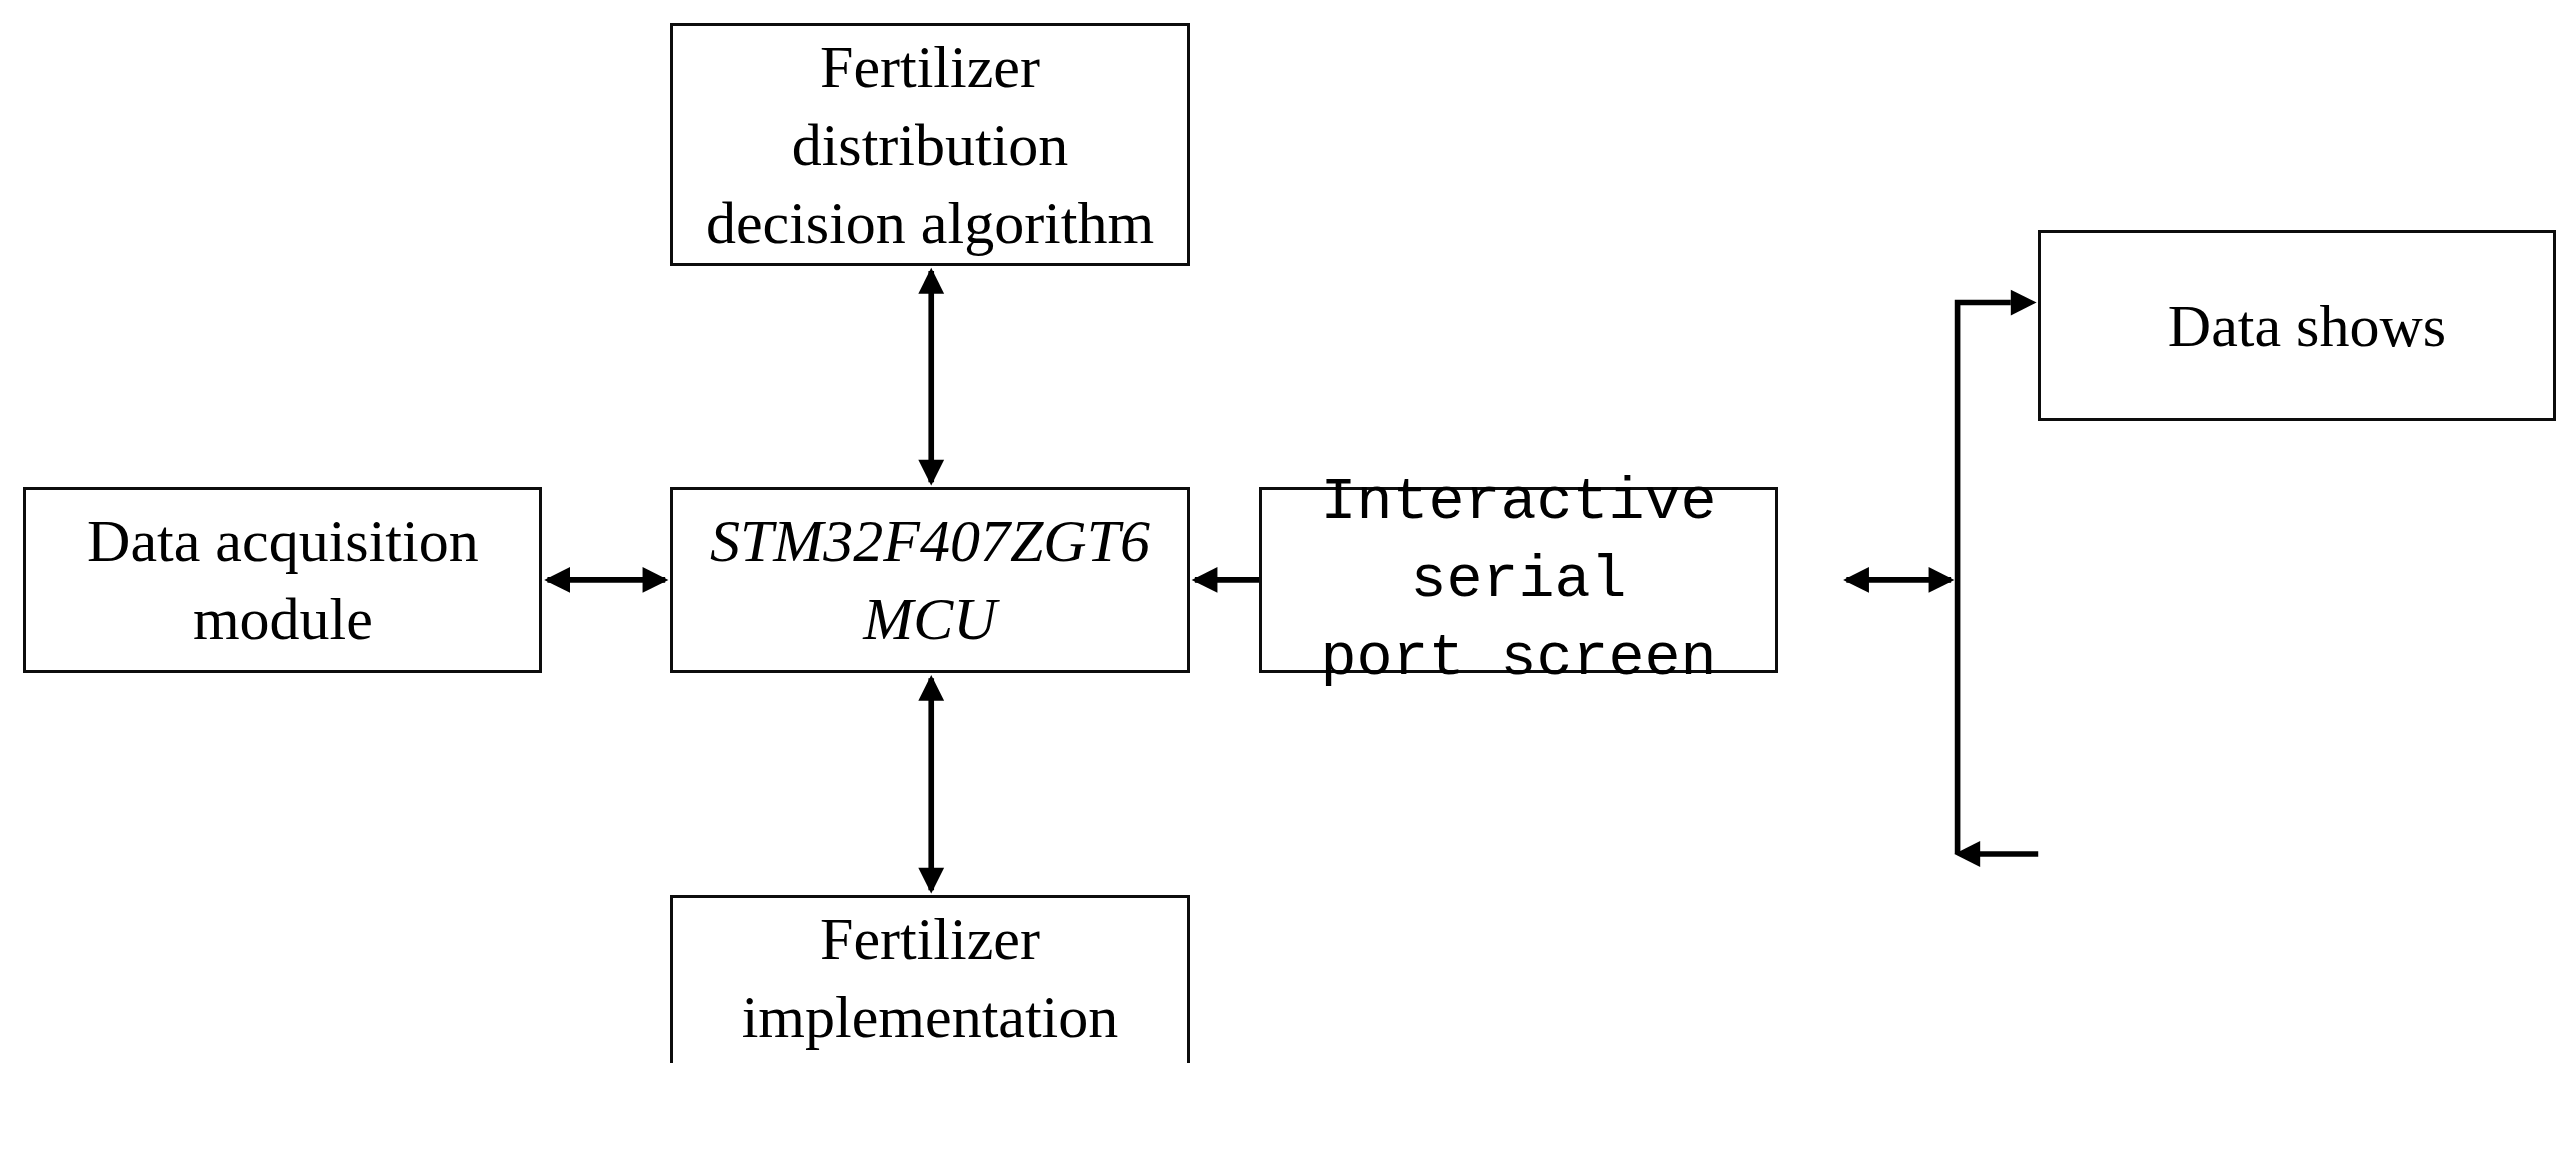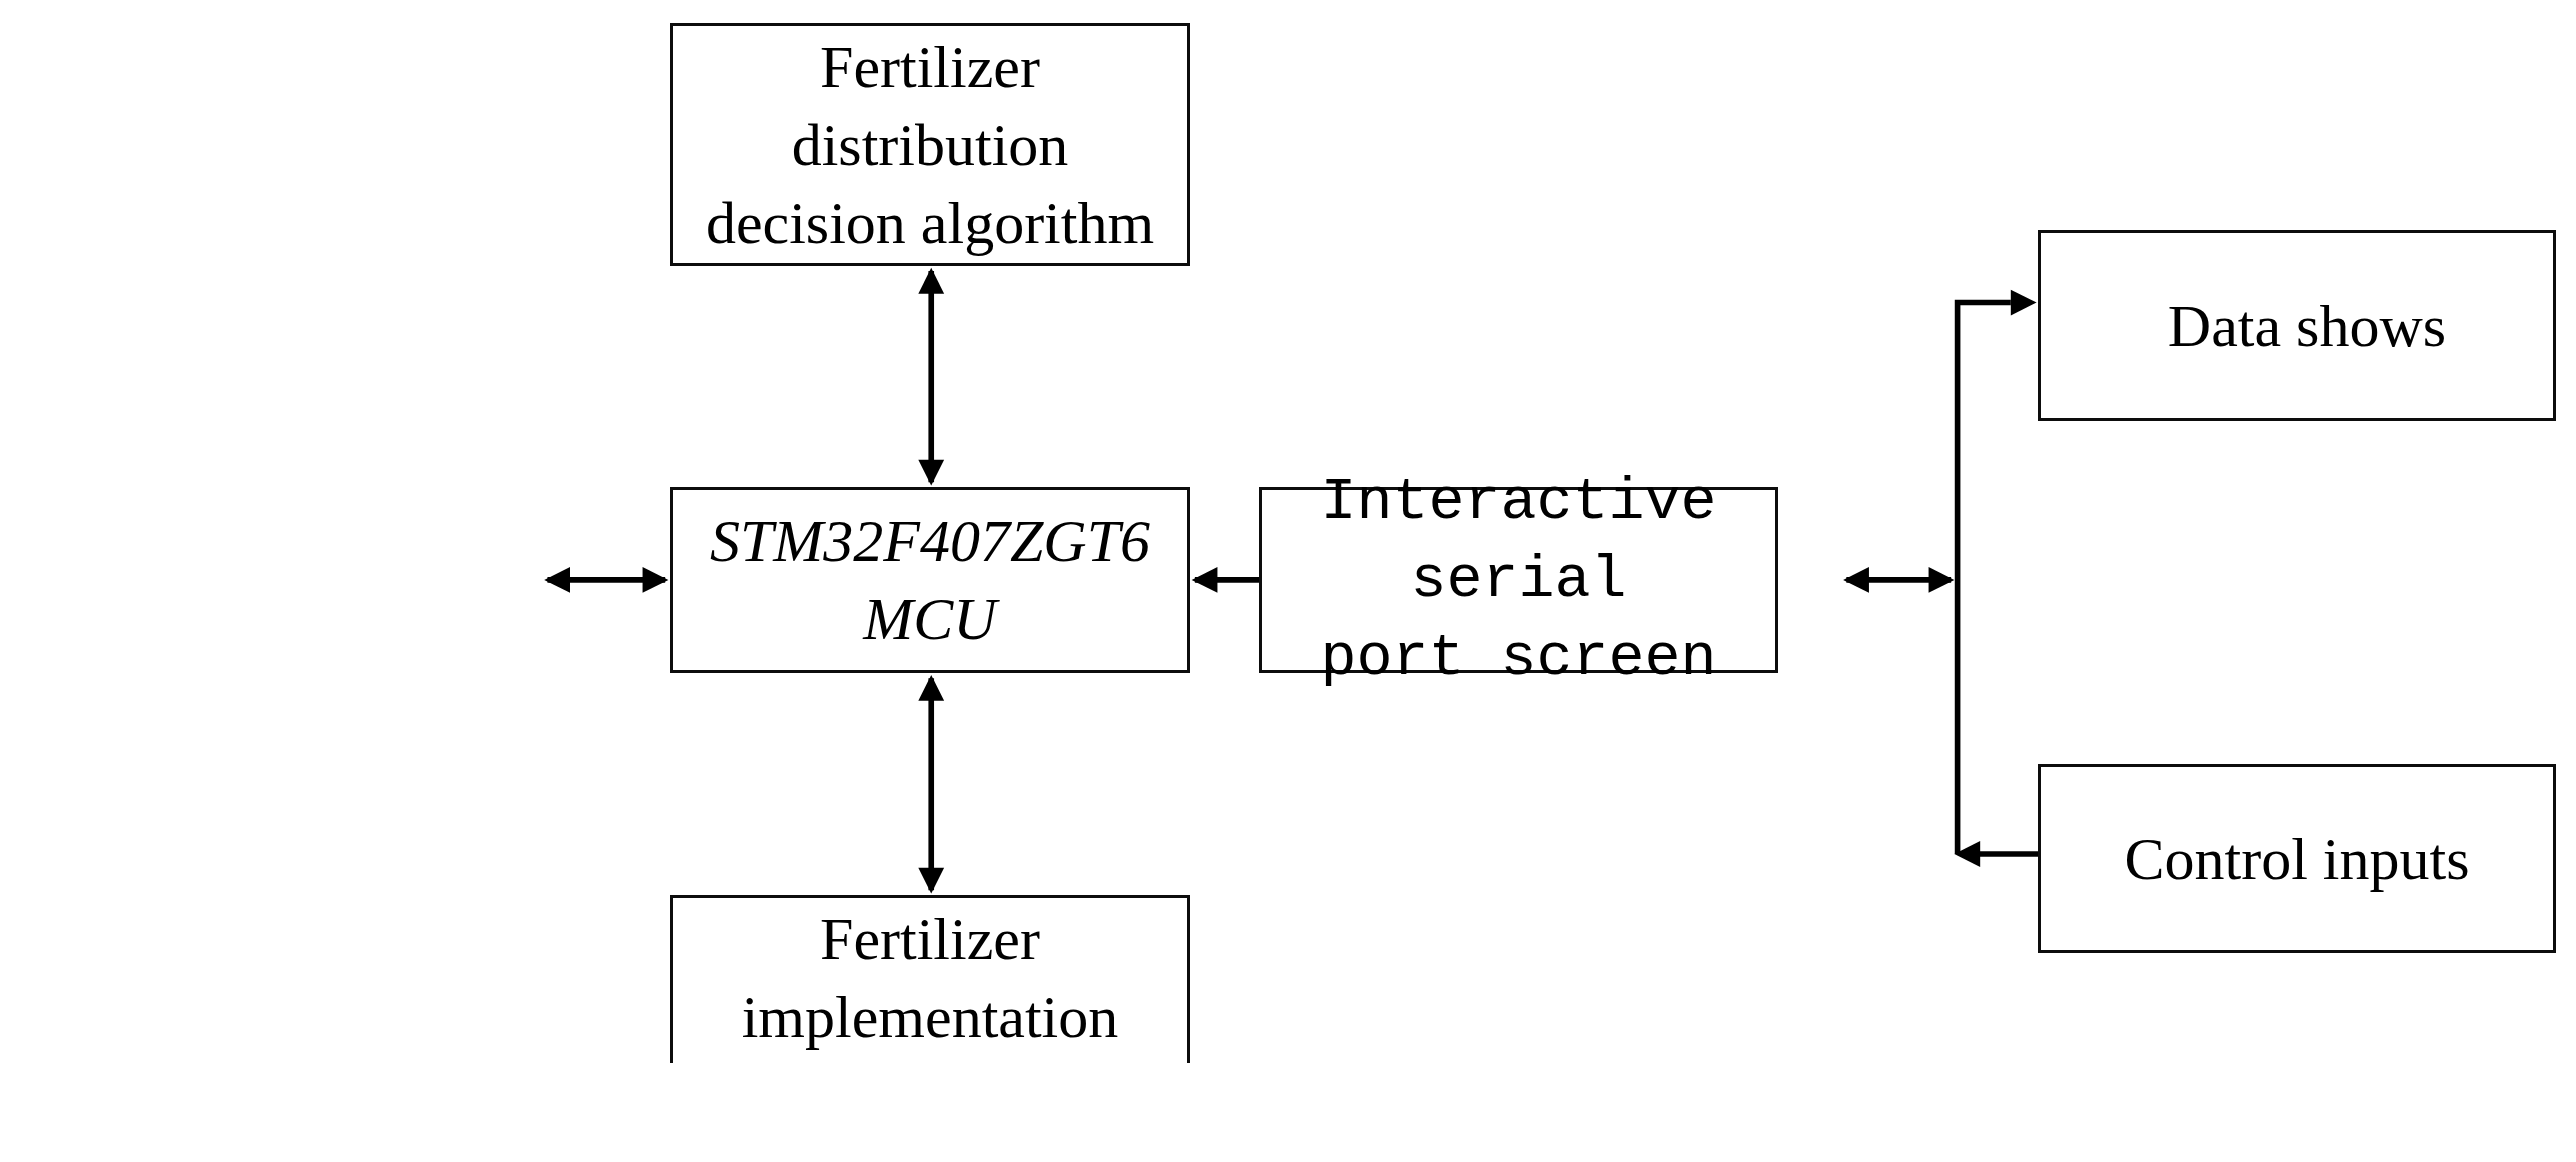--- a/index.html
+++ b/index.html
@@ -106,38 +106,39 @@
     </g>
 
   </svg>
 
   <div class="node node-top">
     <span class="label">Fertilizer
 distribution
 decision algorithm</span>
   </div>
 
+  <div class="node node-left">
+    <span class="label">Data acquisition
+module</span>
+  </div>
 
   <div class="node node-mcu">
     <span class="label">STM32F407ZGT6
 MCU</span>
   </div>
 
   <div class="node node-serial">
     <span class="label">Interactive serial
 port screen</span>
   </div>
 
   <div class="node node-datashows">
     <span class="label">Data shows</span>
   </div>
 
-  <div class="node node-control">
-    <span class="label">Control inputs</span>
-  </div>
 
   <div class="node node-agency">
     <span class="label">Fertilizer
 implementation
 agency</span>
   </div>
 
 </div>
 
 

